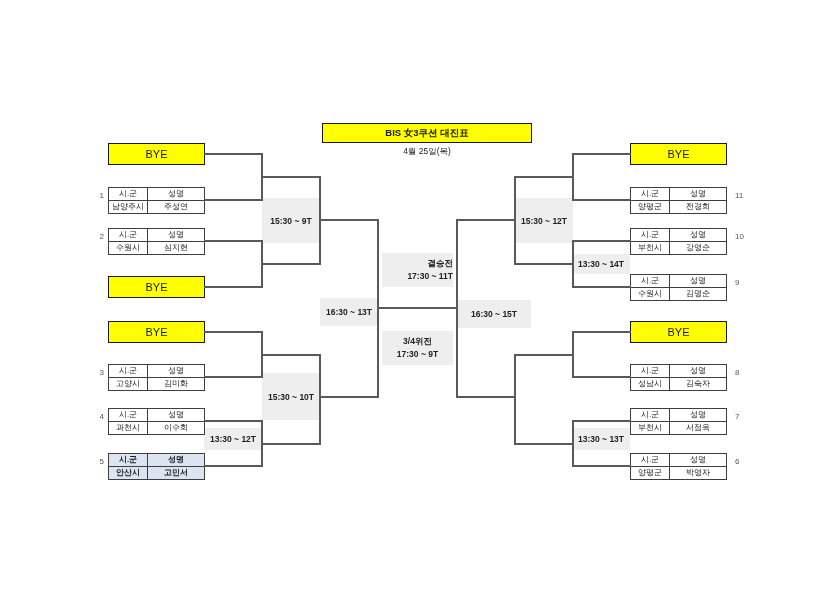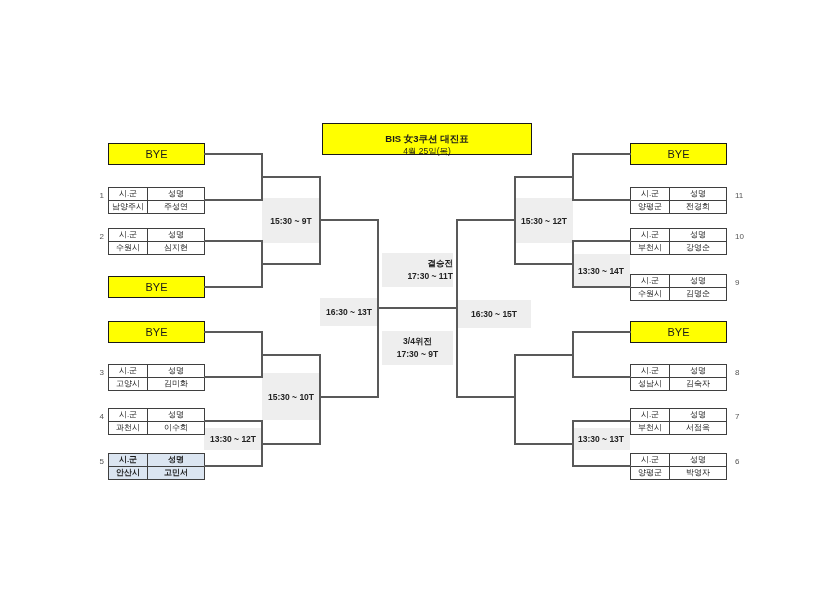--- a/index.html
+++ b/index.html
@@ -4,21 +4,21 @@
 <style>
   html,body{margin:0;padding:0;background:#fff;}
   .canvas{
     position:relative;width:835px;height:590px;background:#ffffff;overflow:hidden;
     font-family:"Liberation Sans", sans-serif;color:#1a1a1a;
   }
   svg.lines{position:absolute;left:0;top:0;pointer-events:none;z-index:5;}
   svg.lines line{stroke:#595959;stroke-width:2;stroke-linecap:square;}
 
   .title-box{
-    position:absolute;left:322px;top:123px;width:210px;height:32px;
+    position:absolute;left:322px;top:123px;width:210px;height:20px;
     background:var(--bye-bg,#ffff00);border:1.5px solid #1a1a1a;box-sizing:border-box;
     display:flex;align-items:center;justify-content:center;
     font-size:9.5px;font-weight:bold;z-index:2;
   }
   .date{
     position:absolute;left:322px;top:146px;width:210px;text-align:center;
     font-size:8.5px;z-index:2;
   }
 
   .bye{
@@ -59,21 +59,21 @@
     display:flex;align-items:center;justify-content:center;
     font-size:8.5px;font-weight:bold;color:#222;white-space:nowrap;
   }
   .qf-lt{left:262px;top:198px;width:58px;height:45px;}
   .qf-lb{left:262px;top:373px;width:58px;height:47px;}
   .r1-l {left:204px;top:428px;width:58px;height:22px;}
   .sf-l {left:320px;top:298px;width:58px;height:28px;}
   .sf-r {left:457px;top:300px;width:74px;height:28px;}
   .qf-rt{left:515px;top:198px;width:58px;height:45px;}
   .qf-rb{left:515px;top:373px;width:58px;height:47px;}
-  .r1-rt{left:572px;top:254px;width:58px;height:34px;}
+  .r1-rt{left:572px;top:254px;width:58px;height:20px;}
   .r1-rb{left:572px;top:428px;width:58px;height:22px;}
   .center-match{
     position:absolute;width:71px;height:34px;background:var(--time-bg,#eeeeee);z-index:1;
     display:flex;flex-direction:column;align-items:center;justify-content:center;
     font-size:8.5px;font-weight:bold;color:#222;line-height:1.55;white-space:nowrap;
   }
   .final{left:382px;top:253px;align-items:flex-end;}
   .third{left:382px;top:331px;}
 </style>
 </head>

